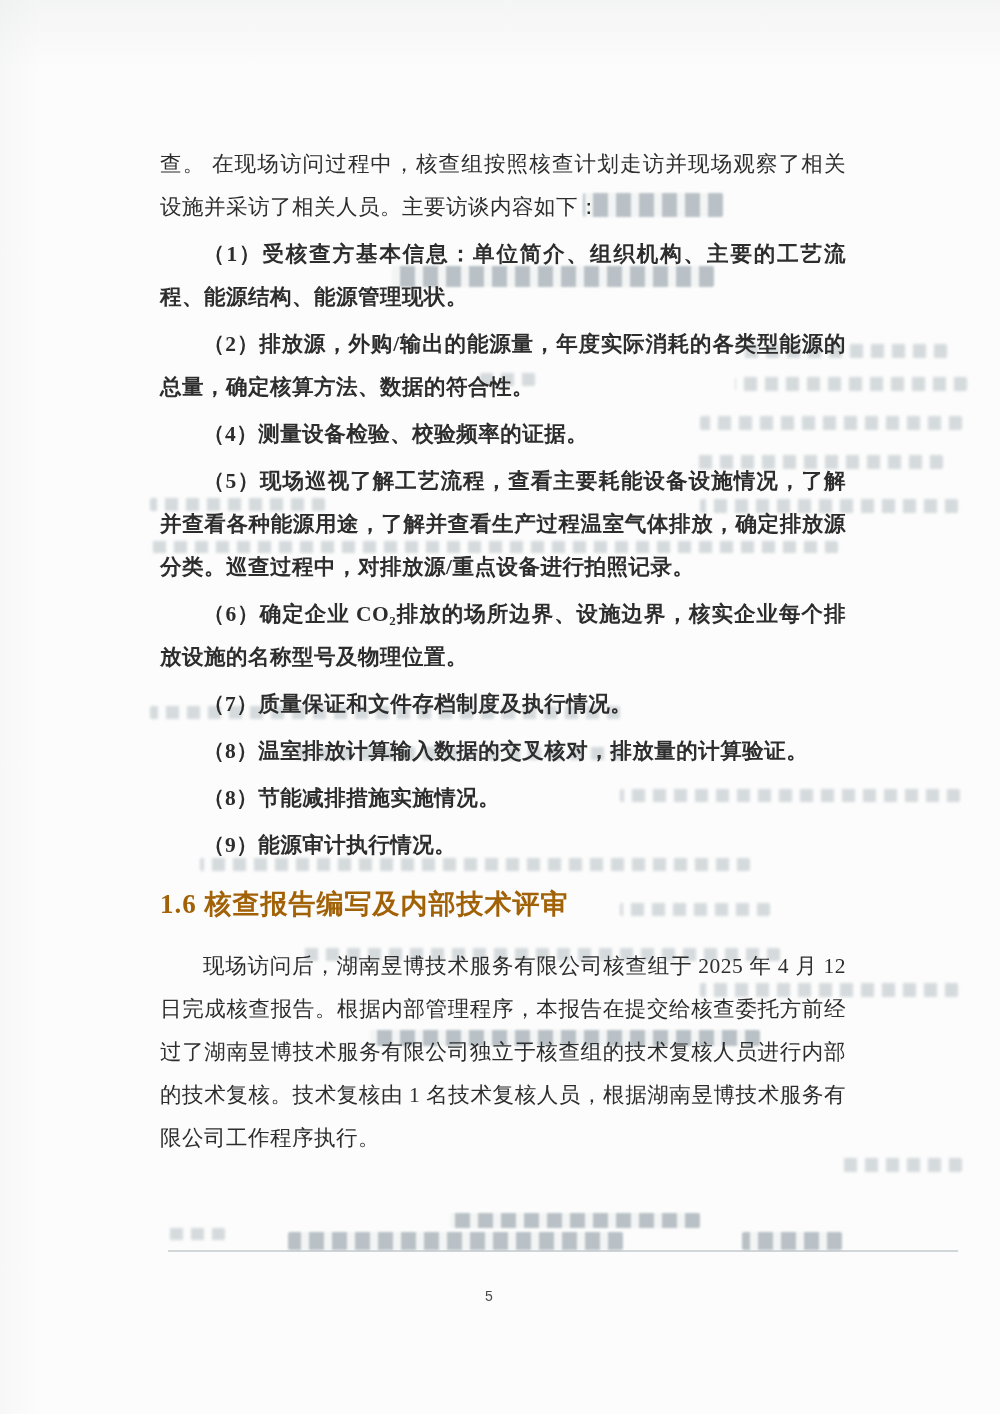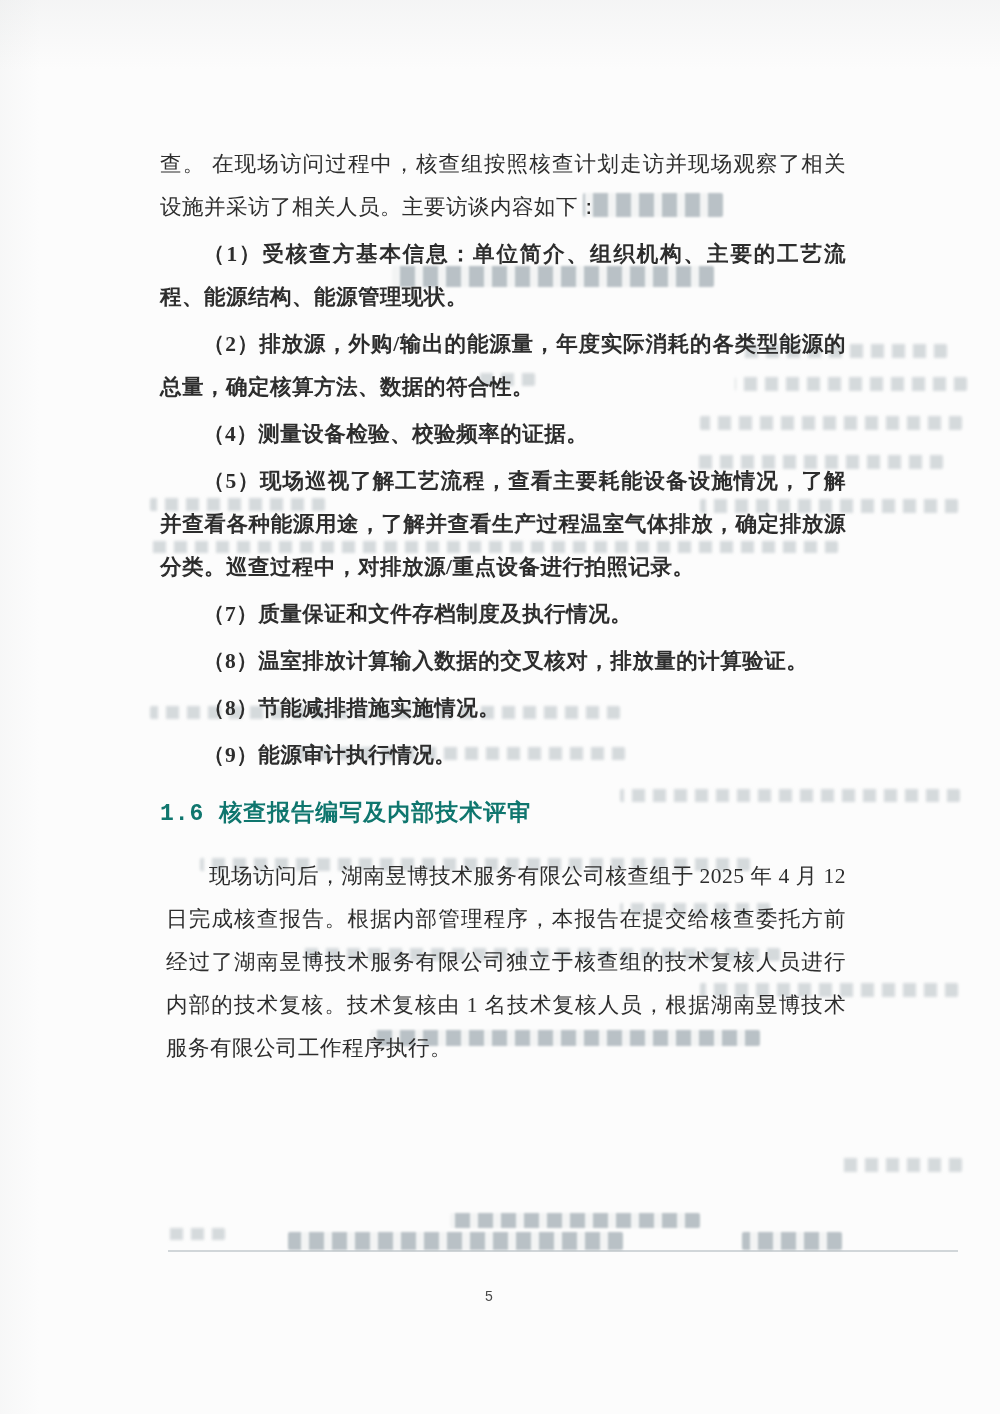--- a/index.html
+++ b/index.html
@@ -26,28 +26,27 @@
     font-size:21.5px;
     line-height:43px;
     text-align:justify;
     text-justify:inter-ideograph;
     letter-spacing:.5px;
   }
   .intro{text-indent:0;}
   .item{text-indent:2em;font-weight:bold;}
   .section-heading{
     margin:20px 0 24px 0;
-    font-size:23px;
+    font-size:27px;
     line-height:34px;
     font-weight:bold;
     letter-spacing:1px;
-    color:#0f766e;
-    font-family:Liberation Mono, monospace;
+    color:#a16207;
   }
-  .closing{text-indent:2em;margin-left:6px;}
+  .closing{text-indent:2em;}
   .page-number{
     position:absolute;left:0;top:1288px;width:978px;z-index:2;
     text-align:center;font-size:14px;color:#4a4a4a;
     font-family:"Liberation Sans","DejaVu Sans",sans-serif;
   }
   
   .bleed{position:absolute;inset:0;z-index:1;pointer-events:none;}
   .bt{
     position:absolute;display:block;border-radius:2px;
     background:repeating-linear-gradient(90deg, rgba(158,170,176,.42) 0 13px, rgba(158,170,176,0) 13px 21px);
@@ -95,20 +94,21 @@
     <i class="bt" style="left:165px;top:1228px;width:60px;height:12px"></i>
   </div>
 
   <div class="content">
     <p class="body-text intro">查。 在现场访问过程中，核查组按照核查计划走访并现场观察了相关设施并采访了相关人员。主要访谈内容如下：</p>
 
     <p class="body-text item">（1）受核查方基本信息：单位简介、组织机构、主要的工艺流程、能源结构、能源管理现状。</p>
     <p class="body-text item">（2）排放源，外购/输出的能源量，年度实际消耗的各类型能源的总量，确定核算方法、数据的符合性。</p>
     <p class="body-text item">（4）测量设备检验、校验频率的证据。</p>
     <p class="body-text item">（5）现场巡视了解工艺流程，查看主要耗能设备设施情况，了解并查看各种能源用途，了解并查看生产过程温室气体排放，确定排放源分类。巡查过程中，对排放源/重点设备进行拍照记录。</p>
+    <p class="body-text item">（6）确定企业 CO₂排放的场所边界、设施边界，核实企业每个排放设施的名称型号及物理位置。</p>
     <p class="body-text item">（7）质量保证和文件存档制度及执行情况。</p>
     <p class="body-text item">（8）温室排放计算输入数据的交叉核对，排放量的计算验证。</p>
     <p class="body-text item">（8）节能减排措施实施情况。</p>
     <p class="body-text item">（9）能源审计执行情况。</p>
 
     <h2 class="section-heading">1.6 核查报告编写及内部技术评审</h2>
 
     <p class="body-text closing">现场访问后，湖南昱博技术服务有限公司核查组于 2025 年 4 月 12 日完成核查报告。根据内部管理程序，本报告在提交给核查委托方前经过了湖南昱博技术服务有限公司独立于核查组的技术复核人员进行内部的技术复核。技术复核由 1 名技术复核人员，根据湖南昱博技术服务有限公司工作程序执行。</p>
   </div>
 

